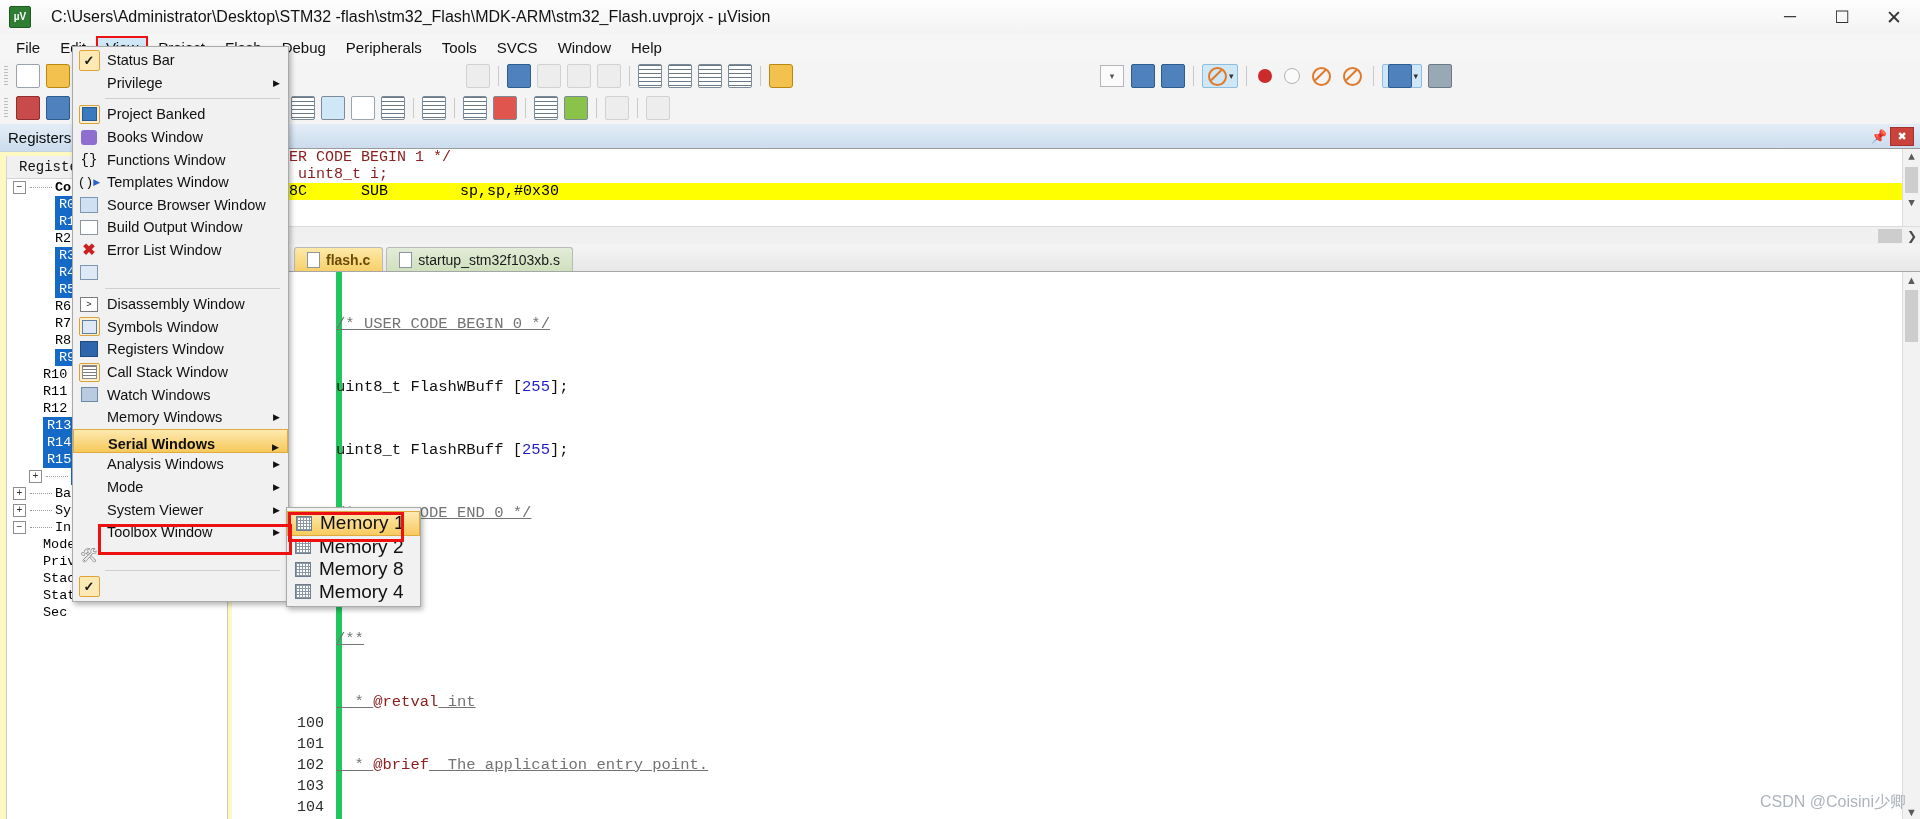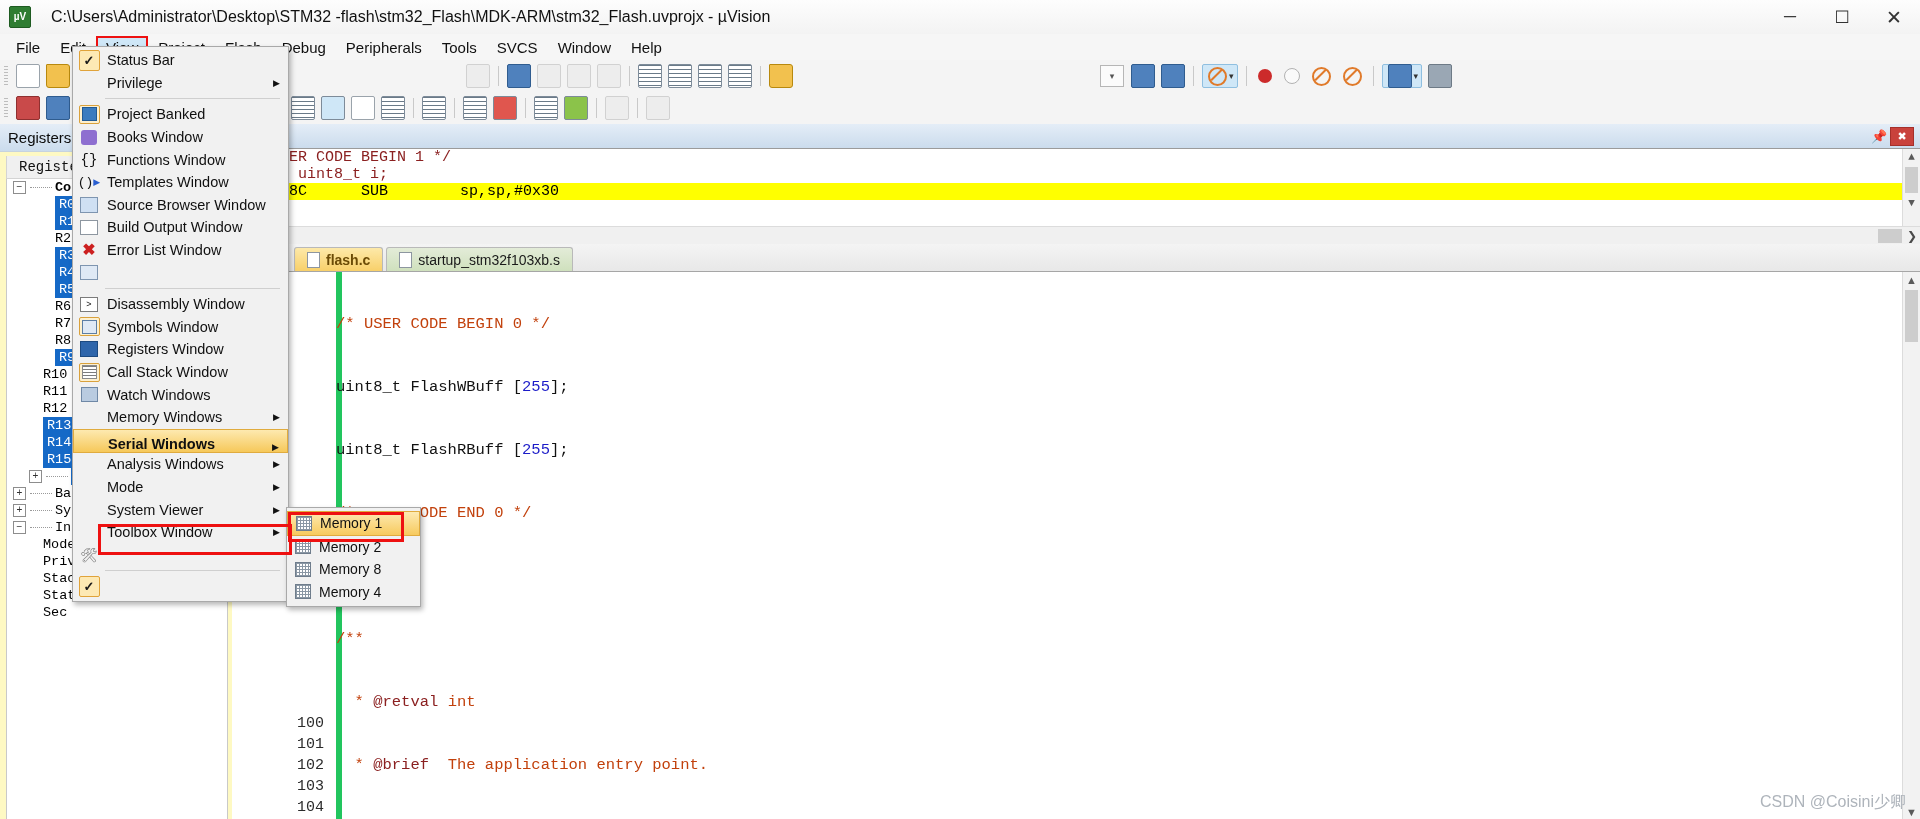--- a/index.html
+++ b/index.html
@@ -166,21 +166,21 @@
   .gutter{
     position:absolute;left:0;top:0;width:104px;height:548px;background:#fff;border-right:6px solid #22c55e;
     font-family:"Liberation Mono",monospace;font-size:15px;color:#2b2b2b;text-align:right;
   }
   .gutter .gl{height:21px;line-height:21px;padding-right:12px;}
   .code{
     position:absolute;left:104px;top:0;width:1560px;height:548px;
     font-family:"Liberation Mono",monospace;font-size:15.5px;line-height:21px;white-space:pre;
   }
   .cl{height:21px;}
-  .c-com{color:#c2410c;}
+  .c-com{color:#737373;text-decoration:underline;}
   .c-num{color:#1b1bc8;}
   .c-plain{color:#111;}
   .c-docbr{color:#8b2020;}
   .vscroll{
     position:absolute;right:0;top:0;width:17px;height:548px;background:#f2f2f2;border-left:1px solid #dcdcdc;
   }
   .vs-arrow{height:16px;display:flex;align-items:center;justify-content:center;color:#5a5a5a;font-size:11px;}
   .vs-thumb{height:52px;background:#cdcdcd;margin:2px 2px;}
 
   
@@ -216,21 +216,21 @@
     position:absolute;border:3px solid #ee1111;pointer-events:none;z-index:60;
   }
 
   
   .smenu{
     position:absolute;left:286px;top:507px;width:133px;
     background:#f1f1f1;border:1px solid #a9a9a9;
     box-shadow:2px 3px 5px rgba(0,0,0,.28);
     padding:3px 0;z-index:55;
   }
-  .smi{height:22.5px;display:flex;align-items:center;font-size:14px;color:#101010;padding-left:5px;}
+  .smi{height:22.5px;display:flex;font-size:19px;color:#101010;padding-left:5px;}
   .smi .ico{width:22px;min-width:22px;display:flex;align-items:center;justify-content:center;margin-right:5px;}
   .smi.sel{background:linear-gradient(to bottom,#fdeab2,#f7ca5e);border:1px solid #e0ab3e;}
   .memico{
     width:14px;height:13px;background:#fff;border:1px solid #6f7d8c;
     background-image:
       repeating-linear-gradient(to bottom,#8a97a4 0 1px,transparent 1px 3px),
       repeating-linear-gradient(to right,#8a97a4 0 1px,transparent 1px 3px);
   }
 
   

